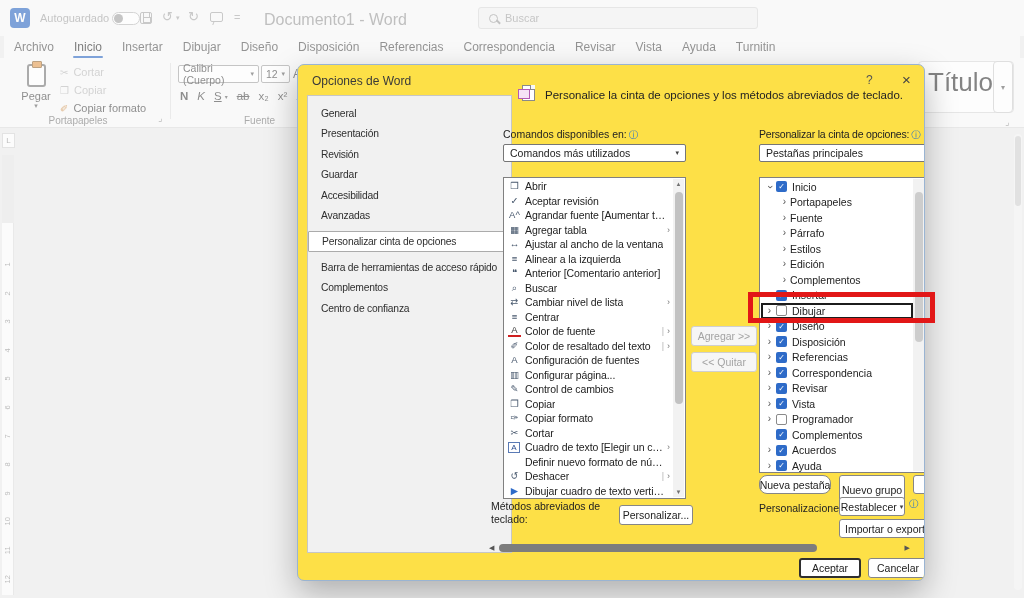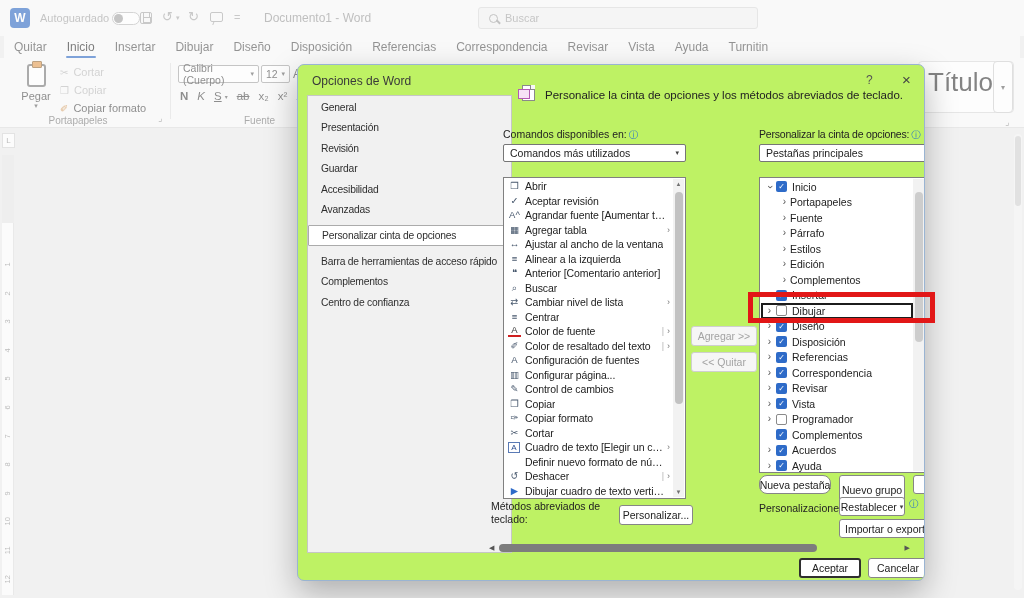--- a/index.html
+++ b/index.html
@@ -16,21 +16,21 @@
   .qat { position:absolute; top:9px; color:#a0a0a0; font-size:13px; }
   .saveicon { left:140px; top:12px; width:12px; height:12px; border:1.5px solid #a0a0a0; border-radius:2px; position:absolute; }
   .saveicon::before { content:""; position:absolute; left:2px; top:-1px; width:5px; height:4px; border:1px solid #a0a0a0; }
   .saveicon::after { content:""; position:absolute; left:1.5px; bottom:0.5px; width:6px; height:4px; border:1px solid #a0a0a0; }
   .q-undo { left:162px; }
   .q-undo-ch { left:176px; top:14px; font-size:7px; }
   .q-redo { left:188px; }
   .commenticon { position:absolute; left:210px; top:12px; width:13px; height:10px; border:1.5px solid #a0a0a0; border-radius:2px; }
   .commenticon::after { content:""; position:absolute; left:2px; bottom:-4px; width:4px; height:4px; border-left:1.5px solid #a0a0a0; border-bottom:1.5px solid #a0a0a0; transform:skewX(-20deg); border-bottom:none; }
   .q-more { left:234px; font-size:11px; top:11px; }
-  .doctitle { position:absolute; left:264px; top:11px; font-size:12px; color:#8f8f8f; }
+  .doctitle { position:absolute; left:264px; top:11px; font-size:16px; color:#8f8f8f; }
   .searchbox { position:absolute; left:478px; top:7px; width:280px; height:22px; background:#f0f0f0; border:1px solid #d5d5d5; border-radius:3px; display:flex; align-items:center; padding-left:10px; gap:7px; }
   .mag { width:9px; height:9px; border:1.5px solid #949494; border-radius:50%; position:relative; flex:none; }
   .mag::after { content:""; position:absolute; width:5px; height:1.5px; background:#949494; right:-4px; bottom:-1px; transform:rotate(45deg); }
   .search-text { font-size:11px; color:#9a9a9a; }
 
   .menubar { position:absolute; left:4px; top:36px; width:1016px; height:22px; display:flex; background:#f7f7f7; }
   .mtab { position:relative; padding:0 10px; font-size:12px; color:#3f3f3f; display:flex; align-items:center; height:22px; white-space:nowrap; }
   .mtab.f-active { color:#111; }
   .mtab.f-active::after { content:""; position:absolute; left:9px; right:9px; bottom:0; height:2.5px; background:#185abd; border-radius:2px; }
 
@@ -74,26 +74,26 @@
   .rulerstrip { position:absolute; left:2px; top:27px; width:12px; height:440px; background:#fbfbfb; border-right:1px solid #dadada; }
   .rulerstrip::before { content:""; position:absolute; left:0; top:0; width:12px; height:68px; background:#e3e3e3; }
   .ruler-nums { position:absolute; left:2px; top:122px; width:12px; }
   .rnum { display:block; height:28.6px; line-height:28.6px; width:12px; text-align:center; font-size:7.5px; color:#8a8a8a; transform:rotate(-90deg); }
   .vscroll-doc { position:absolute; right:2px; top:6px; width:8px; height:456px; background:#f1f1f1; border-radius:4px; }
   .vscroll-doc::before { content:""; position:absolute; left:1px; top:2px; width:6px; height:70px; background:#cdcdcd; border-radius:3px; }
 
   .dim { position:absolute; inset:0; background:rgba(250,250,250,0.45); z-index:5; }
 
   
-  .dialog { position:absolute; left:297px; top:64px; width:628px; height:517px; background:#bef264; border:1px solid #9ab4d2; border-radius:7px; box-shadow:0 12px 32px rgba(0,0,0,0.28); z-index:10; overflow:hidden; font-size:10.5px; color:#2b2b2b; }
+  .dialog { position:absolute; left:297px; top:64px; width:628px; height:517px; background:#fde047; border:1px solid #9ab4d2; border-radius:7px; box-shadow:0 12px 32px rgba(0,0,0,0.28); z-index:10; overflow:hidden; font-size:10.5px; color:#2b2b2b; }
   .dlg-title { position:absolute; left:14px; top:9px; font-size:12px; color:#3a3a3a; }
   .dlg-help { position:absolute; left:568px; top:8px; font-size:12px; color:#555; }
   .dlg-close { position:absolute; left:604px; top:6px; font-size:15px; color:#444; }
 
-  .nav { position:absolute; left:9px; top:30px; width:205px; height:458px; background:#f1f1f1; border:1px solid #c6c6c6; padding-top:1px; overflow:hidden; }
+  .nav { position:absolute; left:9px; top:30px; width:205px; height:458px; background:#f1f1f1; border:1px solid #c6c6c6; padding-top:7px; overflow:hidden; }
   .nav-item { height:20.5px; display:flex; align-items:center; padding-left:13px; font-size:10.3px; color:#2f2f2f; white-space:nowrap; overflow:hidden; letter-spacing:-0.2px; }
   .nav-item.f-selected { background:#fff; border:1px solid #ababab; border-radius:1px; margin:5px 0; height:21px; }
 
   .hdr-icon { position:absolute; left:224px; top:20px; width:13px; height:16px; border:1px solid #8a8a8a; background:#fff; }
   .hdr-icon::before { content:""; position:absolute; right:-1px; top:-1px; width:4px; height:4px; background:#f8f8f8; border-left:1px solid #8a8a8a; border-bottom:1px solid #8a8a8a; }
   .hdr-icon::after { content:""; position:absolute; left:-5px; bottom:1px; width:10px; height:8px; border:1px solid #b35ab3; background:#f6e2f6; }
   .hdr-text { position:absolute; left:247px; top:24px; font-size:11.5px; color:#222; }
 
   .panel-label { position:absolute; font-size:10.5px; color:#222; white-space:nowrap; }
   .info { color:#2a72c8; font-size:9.5px; margin-left:2px; }
@@ -182,21 +182,21 @@
     <span class="doctitle">Documento1 - Word</span>
     <div class="searchbox">
       <span class="mag"></span>
       <span class="search-text">Buscar</span>
     </div>
   </div>
 
   <div class="menubar">
 
       <div class="mtab">
-        <span>Quitar</span>
+        <span>Archivo</span>
       </div>
 
       <div class="mtab f-active">
         <span>Inicio</span>
       </div>
 
       <div class="mtab">
         <span>Insertar</span>
       </div>
 

